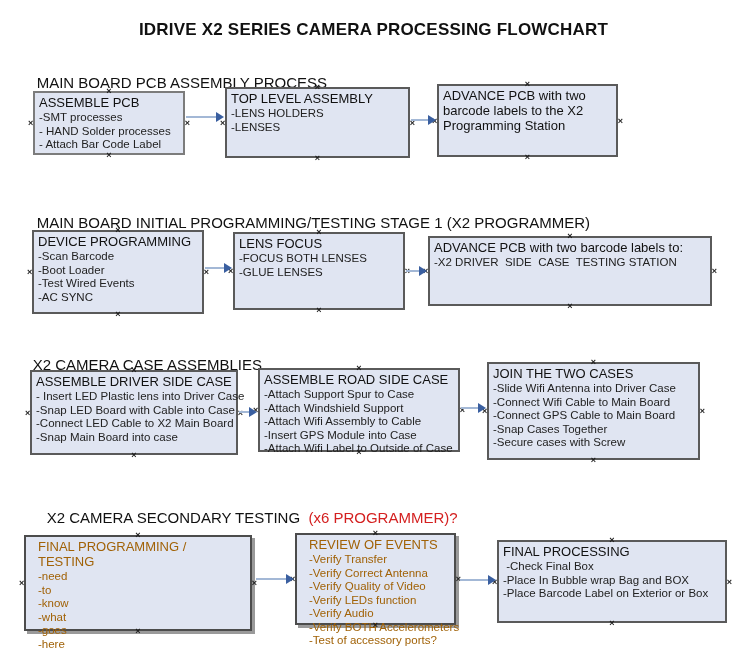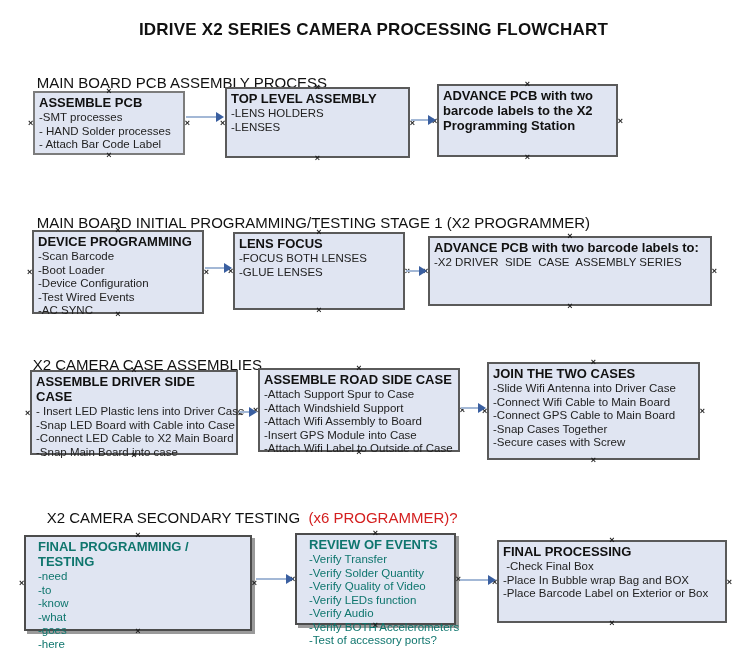--- a/index.html
+++ b/index.html
@@ -15,27 +15,27 @@
   .section-heading{
     position:absolute;font-size:15px;font-weight:normal;color:#111;white-space:pre;
   }
   .section-heading .red{color:#d42020;}
   .box{
     position:absolute;background:#e0e5f2;border:2px solid #5a5a5a;
     box-sizing:border-box;padding:2px 4px 2px 4px;
   }
   .box.shadow{box-shadow:3px 3px 0 #9a9a9a;border-color:#4c4c4c;}
   .box-title{
-    font-size:13px;font-weight:bold;line-height:15px;display:block;color:#111;
+    font-size:13px;font-weight:normal;line-height:15px;display:block;color:#111;
     margin-bottom:1px;
   }
   .box-item{
     font-size:11.5px;line-height:13.5px;color:#222;white-space:pre;
   }
-  .box.red .box-title,.box.red .box-item{color:#0f766e;padding-left:8px;}
+  .box.red .box-title,.box.red .box-item{color:#a16207;padding-left:8px;}
   .cp{
     position:absolute;font-size:9px;line-height:8px;color:#1a1a1a;
     font-weight:bold;pointer-events:none;
   }
   .cp-t{top:-6px;left:50%;transform:translateX(-50%);}
   .cp-b{bottom:-6px;left:50%;transform:translateX(-50%);}
   .cp-l{left:-7px;top:50%;transform:translateY(-50%);}
   .cp-r{right:-7px;top:50%;transform:translateY(-50%);}
   .arrow{position:absolute;height:10px;}
   .arrow .line{position:absolute;left:0;right:6px;top:4px;height:2px;background:#a3b8d6;}
@@ -91,21 +91,20 @@
 
   <div class="section-heading" style="left:20px;top:197px;">
     <span>MAIN BOARD INITIAL PROGRAMMING/TESTING STAGE 1 (X2 PROGRAMMER)</span>
   </div>
 
   <div class="box" style="left:32px;top:230px;width:172px;height:84px;">
     <span class="box-title">DEVICE PROGRAMMING</span>
     <div>
         <div class="box-item">-Scan Barcode</div>
         <div class="box-item">-Boot Loader</div>
-        <div class="box-item">-Device Configuration</div>
         <div class="box-item">-Test Wired Events</div>
         <div class="box-item">-AC SYNC</div>
       </div>
   <span class="cp cp-t">×</span>
       <span class="cp cp-b">×</span>
       <span class="cp cp-l">×</span>
       <span class="cp cp-r">×</span>
     </div>
 
   <div class="box" style="left:233px;top:232px;width:172px;height:78px;">
@@ -116,21 +115,21 @@
       </div>
   <span class="cp cp-t">×</span>
       <span class="cp cp-b">×</span>
       <span class="cp cp-l">×</span>
       <span class="cp cp-r">×</span>
     </div>
 
   <div class="box" style="left:428px;top:236px;width:284px;height:70px;">
     <span class="box-title">ADVANCE PCB with two barcode labels to:</span>
     <div>
-        <div class="box-item">-X2 DRIVER  SIDE  CASE  ASSEMBLY SERIES</div>
+        <div class="box-item">-X2 DRIVER  SIDE  CASE  TESTING STATION</div>
       </div>
   <span class="cp cp-t">×</span>
       <span class="cp cp-b">×</span>
       <span class="cp cp-l">×</span>
       <span class="cp cp-r">×</span>
     </div>
 
   <div class="section-heading" style="left:16px;top:339px;">
     <span>X2 CAMERA CASE ASSEMBLIES</span>
   </div>
@@ -147,21 +146,21 @@
       <span class="cp cp-b">×</span>
       <span class="cp cp-l">×</span>
       <span class="cp cp-r">×</span>
     </div>
 
   <div class="box" style="left:258px;top:368px;width:202px;height:84px;">
     <span class="box-title">ASSEMBLE ROAD SIDE CASE</span>
     <div>
         <div class="box-item">-Attach Support Spur to Case</div>
         <div class="box-item">-Attach Windshield Support</div>
-        <div class="box-item">-Attach Wifi Assembly to Board</div>
+        <div class="box-item">-Attach Wifi Assembly to Cable</div>
         <div class="box-item">-Insert GPS Module into Case</div>
         <div class="box-item">-Attach Wifi Label to Outside of Case</div>
       </div>
   <span class="cp cp-t">×</span>
       <span class="cp cp-b">×</span>
       <span class="cp cp-l">×</span>
       <span class="cp cp-r">×</span>
     </div>
 
   <div class="box" style="left:487px;top:362px;width:213px;height:98px;">
@@ -196,21 +195,21 @@
   <span class="cp cp-t">×</span>
       <span class="cp cp-b">×</span>
       <span class="cp cp-l">×</span>
       <span class="cp cp-r">×</span>
     </div>
 
   <div class="box red shadow" style="left:295px;top:533px;width:161px;height:92px;">
     <span class="box-title">REVIEW OF EVENTS</span>
     <div>
         <div class="box-item">-Verify Transfer</div>
-        <div class="box-item">-Verify Solder Quantity</div>
+        <div class="box-item">-Verify Correct Antenna</div>
         <div class="box-item">-Verify Quality of Video</div>
         <div class="box-item">-Verify LEDs function</div>
         <div class="box-item">-Verify Audio</div>
         <div class="box-item">-Verify BOTH Accelerometers</div>
         <div class="box-item">-Test of accessory ports?</div>
       </div>
   <span class="cp cp-t">×</span>
       <span class="cp cp-b">×</span>
       <span class="cp cp-l">×</span>
       <span class="cp cp-r">×</span>

